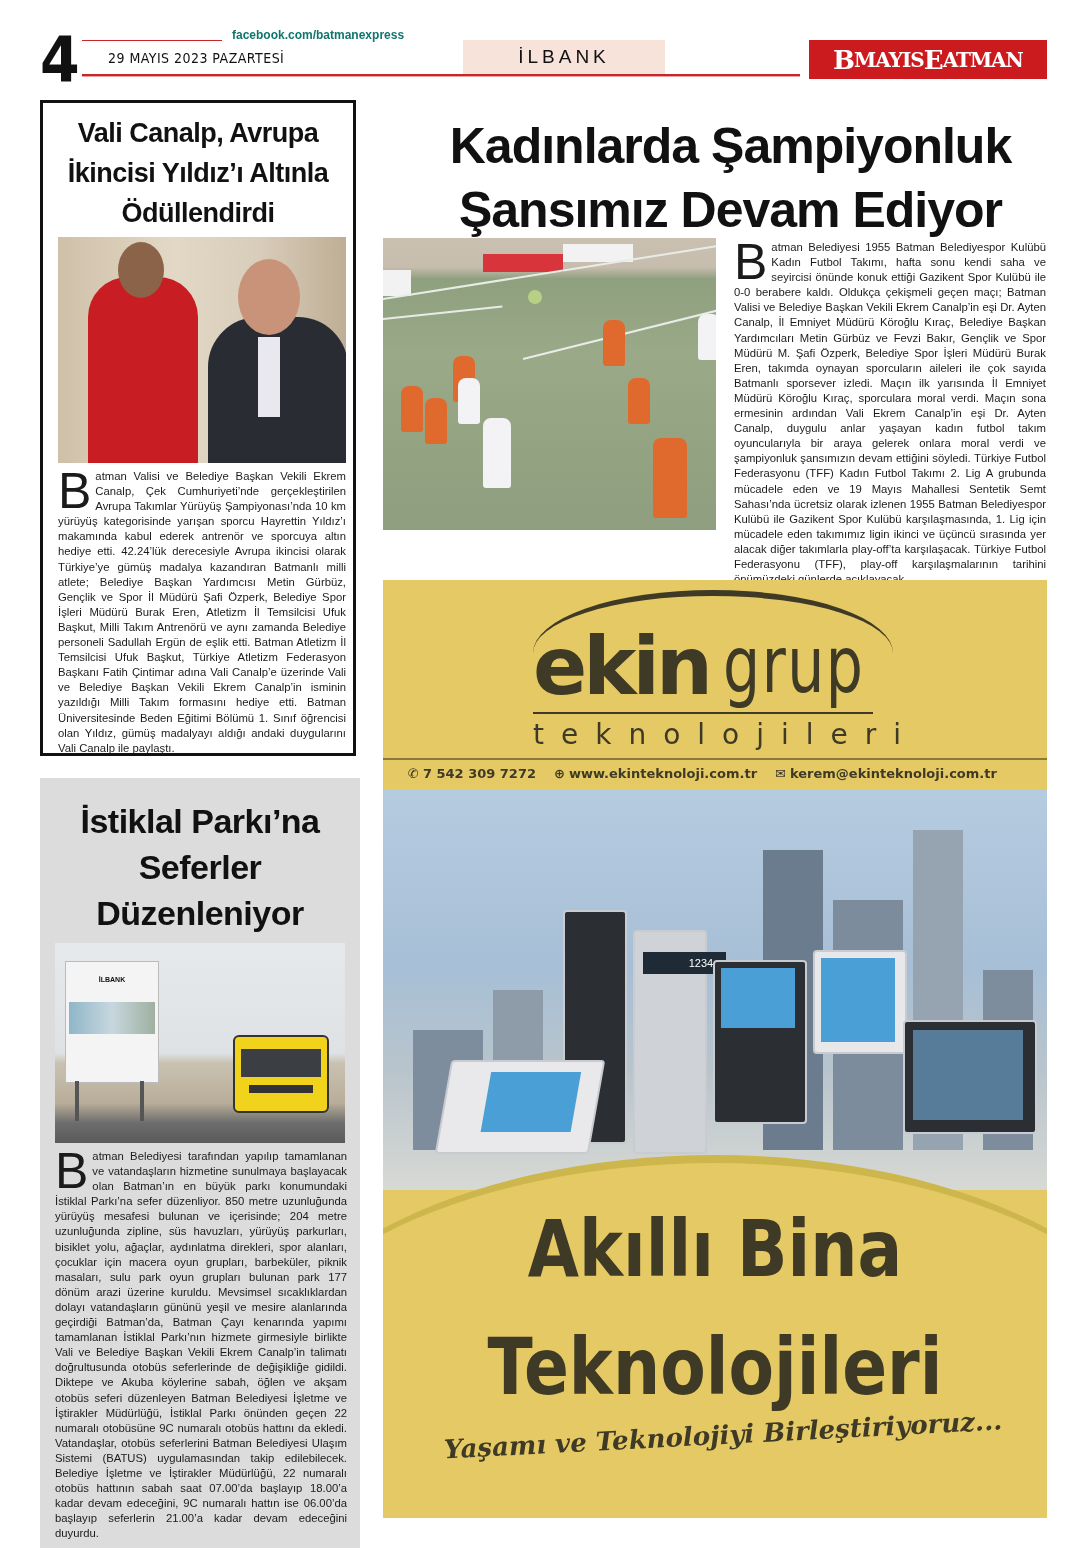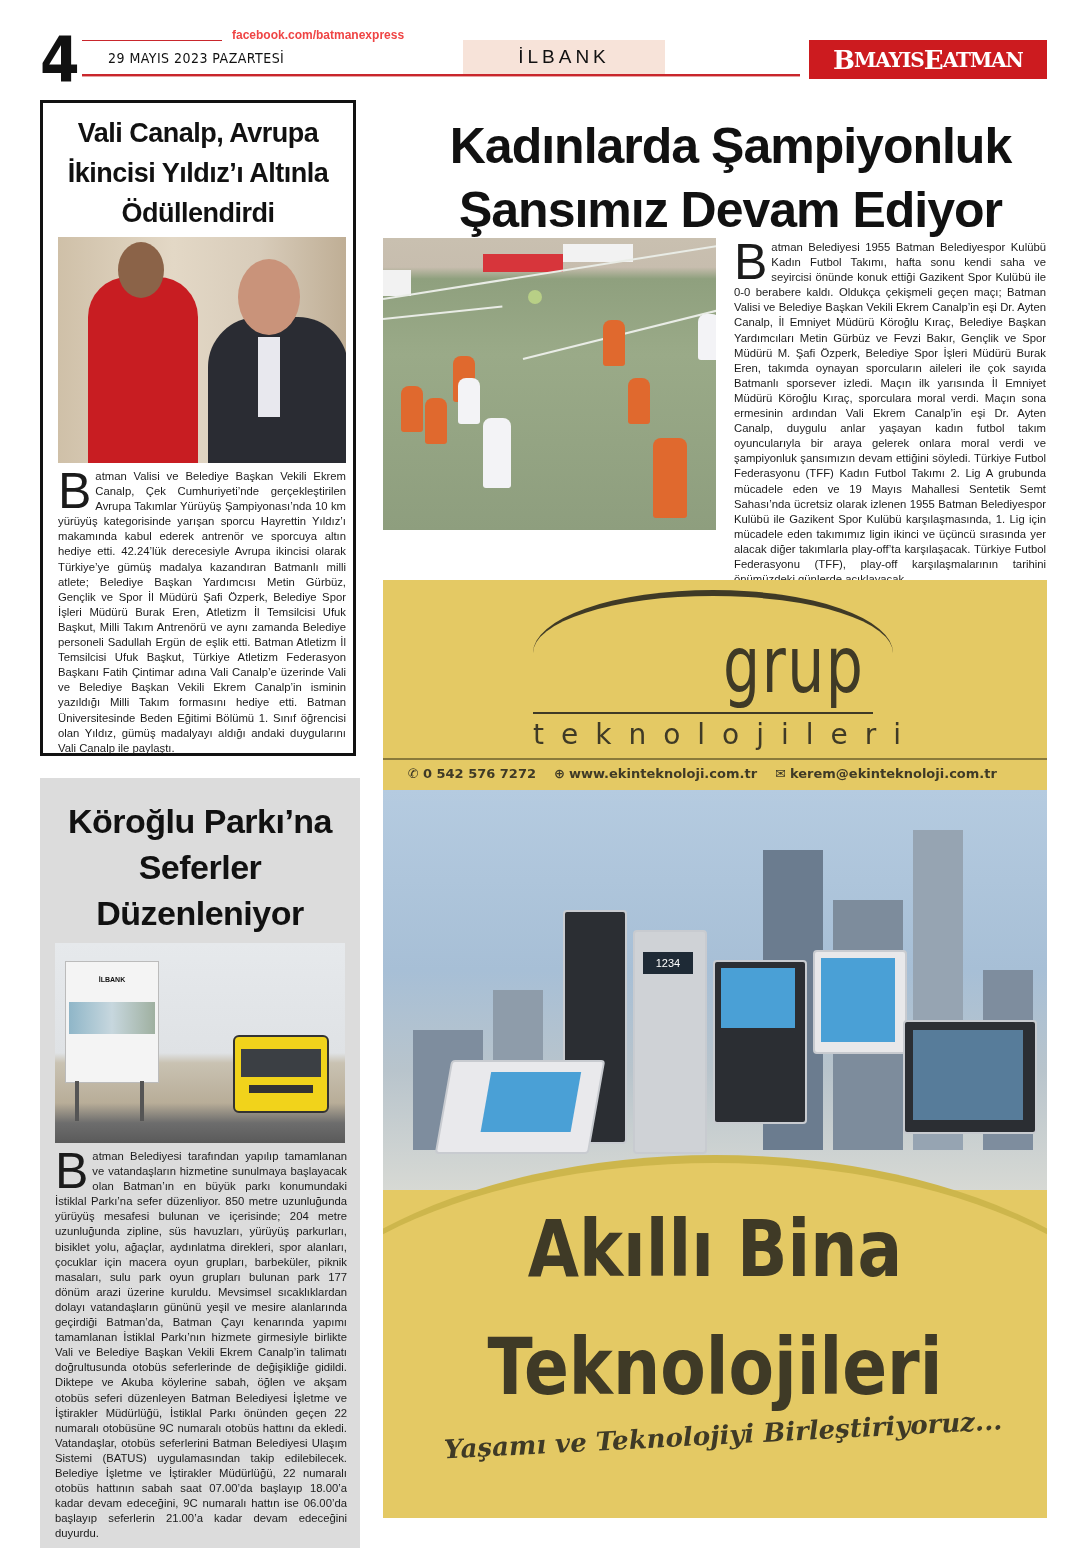--- a/index.html
+++ b/index.html
@@ -2,21 +2,21 @@
 <html><head>
 <meta charset="utf-8">
 <style>
   html, body { margin:0; padding:0; background:#ffffff; }
   body { width:1087px; height:1559px; position:relative; overflow:hidden; font-family:"Liberation Sans", sans-serif; color:#111; }
   .abs { position:absolute; }
 
   
   .page-num { left:40px; top:32px; font-size:62px; font-weight:900; line-height:56px; font-family:"DejaVu Sans", sans-serif; letter-spacing:-2px; transform:scaleX(0.92); transform-origin:left; }
   .hdr-line-top { left:82px; top:40px; width:140px; height:1px; background:#c9262c; }
-  .fb-link { left:232px; top:28px; font-size:12px; font-weight:bold; color:#ef4444; }
+  .fb-link { left:232px; top:28px; font-size:12px; font-weight:bold; color:#0f766e; }
   .date { left:108px; top:50px; font-size:14px; letter-spacing:0.5px; color:#111; font-family:"DejaVu Sans", sans-serif; transform:scaleX(0.9); transform-origin:left; }
   .hdr-line-bot { left:82px; top:74px; width:718px; height:2px; background:#c9262c; border-bottom:1px solid #e7a3a3; }
   .section-tab { left:463px; top:40px; width:202px; height:34px; background:#f7e3d9; display:flex; align-items:center; justify-content:center; font-size:19px; letter-spacing:4px; color:#111; }
   .logo { left:809px; top:40px; width:238px; height:39px; background:#cc1b1f; color:#fff; display:flex; align-items:center; justify-content:center; font-family:"DejaVu Serif", serif; font-weight:bold; font-size:26px; letter-spacing:-1px; }
   .logo span.sm { font-size:20px; }
 
   
   .box1 { left:40px; top:100px; width:316px; height:656px; border:3px solid #111; box-sizing:border-box; }
   .box1 h1 { margin:0; position:absolute; left:0; top:10px; width:310px; text-align:center; font-size:27px; line-height:40px; font-weight:bold; letter-spacing:-0.5px; }
   .photo1 { left:15px; top:134px; width:288px; height:226px; background:linear-gradient(90deg,#cfc0a8 0%,#e3d8c6 40%,#d8ccba 70%,#bfae95 100%); overflow:hidden; }
@@ -93,21 +93,21 @@
     <div class="p1-person2"></div>
     <div class="p1-head2"></div>
     <div class="p1-shirt"></div>
   </div>
   <div class="text body-text">
     <span class="dropcap">B</span><span>atman Valisi ve Belediye Başkan Vekili Ekrem Canalp, Çek Cumhuriyeti’nde gerçekleştirilen Avrupa Takımlar Yürüyüş Şampiyonası’nda 10 km yürüyüş kategorisinde yarışan sporcu Hayrettin Yıldız’ı makamında kabul ederek antrenör ve sporcuya altın hediye etti. 42.24’lük derecesiyle Avrupa ikincisi olarak Türkiye’ye gümüş madalya kazandıran Batmanlı milli atlete; Belediye Başkan Yardımcısı Metin Gürbüz, Gençlik ve Spor İl Müdürü Şafi Özperk, Belediye Spor İşleri Müdürü Burak Eren, Atletizm İl Temsilcisi Ufuk Başkut, Milli Takım Antrenörü ve aynı zamanda Belediye personeli Sadullah Ergün de eşlik etti. Batman Atletizm İl Temsilcisi Ufuk Başkut, Türkiye Atletizm Federasyon Başkanı Fatih Çintimar adına Vali Canalp’e üzerinde Vali ve Belediye Başkan Vekili Ekrem Canalp’in isminin yazıldığı Milli Takım formasını hediye etti. Batman Üniversitesinde Beden Eğitimi Bölümü 1. Sınıf öğrencisi olan Yıldız, gümüş madalyayı aldığı andaki duygularını Vali Canalp ile paylaştı.</span>
   </div>
 </div>
 
 <div class="abs box2">
-  <h1>Köroğlu Parkı’na Seferler Düzenleniyor</h1>
+  <h1>İstiklal Parkı’na Seferler Düzenleniyor</h1>
   <div class="abs photo2">
     <div class="sign">
       <div style="position:absolute;left:0;top:14px;width:92px;text-align:center;font-size:7px;font-weight:bold;">İLBANK</div>
       <div class="sign-pic"></div>
     </div>
     <div class="sign-post" style="left:20px"></div>
     <div class="sign-post" style="left:85px"></div>
     <div class="bus">
       <div class="bus-win"></div>
       <div class="bus-lbl"></div>
@@ -136,39 +136,40 @@
   <div class="player" style="left:245px;top:140px;"></div>
   <div class="player" style="left:270px;top:200px;width:34px;height:80px;"></div>
   <div class="player w" style="left:100px;top:180px;width:28px;height:70px;"></div>
 </div>
 <div class="abs main-text body-text">
   <span class="dropcap">B</span><span>atman Belediyesi 1955 Batman Belediyespor Kulübü Kadın Futbol Takımı, hafta sonu kendi saha ve seyircisi önünde konuk ettiği Gazikent Spor Kulübü ile 0-0 berabere kaldı. Oldukça çekişmeli geçen maçı; Batman Valisi ve Belediye Başkan Vekili Ekrem Canalp’in eşi Dr. Ayten Canalp, İl Emniyet Müdürü Köroğlu Kıraç, Belediye Başkan Yardımcıları Metin Gürbüz ve Fevzi Bakır, Gençlik ve Spor Müdürü M. Şafi Özperk, Belediye Spor İşleri Müdürü Burak Eren, takımda oynayan sporcuların aileleri ile çok sayıda Batmanlı sporsever izledi. Maçın ilk yarısında İl Emniyet Müdürü Köroğlu Kıraç, sporculara moral verdi. Maçın sona ermesinin ardından Vali Ekrem Canalp’in eşi Dr. Ayten Canalp, duygulu anlar yaşayan kadın futbol takım oyuncularıyla bir araya gelerek onlara moral verdi ve şampiyonluk şansımızın devam ettiğini söyledi. Türkiye Futbol Federasyonu (TFF) Kadın Futbol Takımı 2. Lig A grubunda mücadele eden ve 19 Mayıs Mahallesi Sentetik Semt Sahası’nda ücretsiz olarak izlenen 1955 Batman Belediyespor Kulübü ile Gazikent Spor Kulübü karşılaşmasında, 1. Lig için mücadele eden takımımız ligin ikinci ve üçüncü sırasında yer alacak diğer takımlarla play-off’ta karşılaşacak. Türkiye Futbol Federasyonu (TFF), play-off karşılaşmalarının tarihini önümüzdeki günlerde açıklayacak.</span>
 </div>
 
 <div class="abs ad">
   <div class="ad-arc"></div>
+  <div class="ad-ekin">ekin</div>
   <div class="ad-grup">grup</div>
   <div class="ad-under"></div>
   <div class="ad-sub">teknolojileri</div>
   <div class="ad-rule"></div>
   <div class="ad-contact">
-    <div><span class="ic">✆</span><span>0 542 576 7272</span></div>
+    <div><span class="ic">✆</span><span>7 542 309 7272</span></div>
     <div><span class="ic">⊕</span><span>www.ekinteknoloji.com.tr</span></div>
     <div><span class="ic">✉</span><span>kerem@ekinteknoloji.com.tr</span></div>
   </div>
   <div class="ad-city">
     <div class="bldg" style="left:30px;width:70px;height:120px;"></div>
     <div class="bldg" style="left:110px;width:50px;height:160px;background:#8e9caa;"></div>
     <div class="bldg" style="left:380px;width:60px;height:300px;background:#6b7c8f;"></div>
     <div class="bldg" style="left:450px;width:70px;height:250px;background:#7d8c9c;"></div>
     <div class="bldg" style="left:530px;width:50px;height:320px;background:#96a4b2;"></div>
     <div class="bldg" style="left:600px;width:50px;height:180px;"></div>
     <div class="device" style="left:180px;top:120px;width:60px;height:230px;"></div>
     <div class="device" style="left:250px;top:140px;width:70px;height:220px;background:#cfd2d6;">
-      <div class="screen" style="left:8px;top:20px;width:50px;height:22px;background:#1e2a36;color:#fff;font-size:11px;text-align:center;line-height:22px;">1234</div>
+      <div class="screen" style="left:8px;top:20px;width:50px;height:22px;background:#1e2a36;color:#fff;font-size:11px;text-align:center;line-height:22px;padding-left:33px;">1234</div>
     </div>
     <div class="device" style="left:330px;top:170px;width:90px;height:160px;">
       <div class="screen" style="left:6px;top:6px;width:74px;height:60px;"></div>
     </div>
     <div class="device" style="left:430px;top:160px;width:90px;height:100px;background:#e8e8ea;">
       <div class="screen" style="left:6px;top:6px;width:74px;height:84px;"></div>
     </div>
     <div class="device" style="left:520px;top:230px;width:130px;height:110px;">
       <div class="screen" style="left:8px;top:8px;width:110px;height:90px;background:#577c9a;"></div>
     </div>

